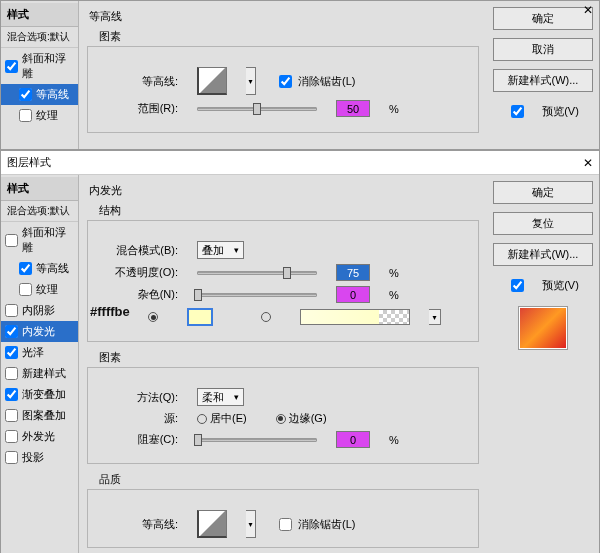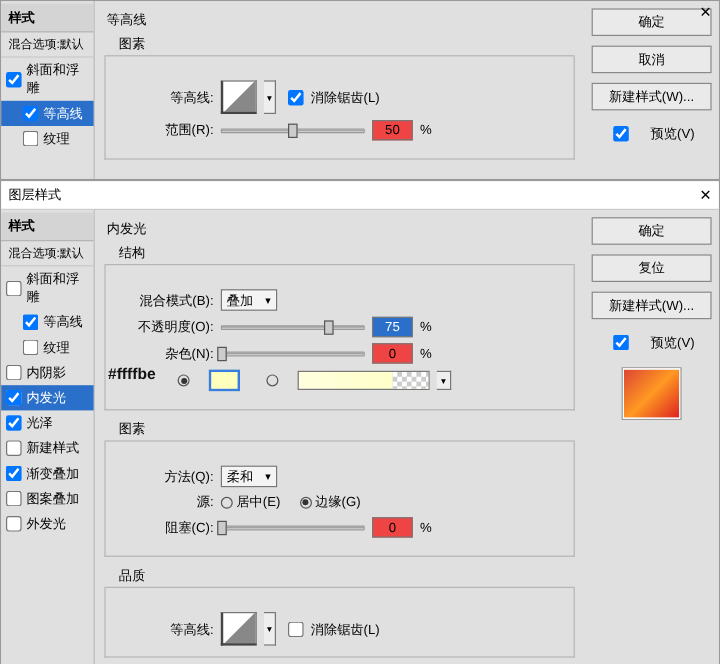--- a/index.html
+++ b/index.html
@@ -16,28 +16,28 @@
 .style-row.indent { padding-left: 18px; }
 .style-row input[type="checkbox"] { margin: 0; }
 .main { flex: 1; padding: 6px 8px; background: #e0e0e0; }
 .rightcol { width: 112px; padding: 6px 6px; background: #e0e0e0; display: flex; flex-direction: column; gap: 8px; align-items: stretch; }
 .btn { background: #eaeaea; border: 1px solid #888; padding: 3px 2px; text-align: center; cursor: pointer; white-space: nowrap; font-size: 11px; }
 .preview-ck { display: flex; align-items: center; gap: 15px; justify-content: center; margin-top: 2px; }
 .section-title { font-size: 11px; padding: 2px 0 3px 2px; }
 .group-title { font-size: 11px; padding: 2px 0 2px 12px; }
 .fieldgroup { border: 1px solid #b5b5b5; border-top: none; margin: 0 0 6px 0; padding: 16px 10px 10px 10px; position: relative; }
 .fieldgroup::before { content: ''; position: absolute; top: 0; left: 0; right: 0; border-top: 1px solid #b5b5b5; }
-.field-row { display: flex; align-items: center; gap: 6px; margin: 5px 0; }
+.field-row { display: flex; align-items: center; gap: 19px; margin: 5px 0; }
 .lbl { width: 80px; text-align: right; }
 .contour { width: 30px; height: 28px; border: 1px solid #777; background: linear-gradient(135deg, #fff 0%, #fff 49%, #888 51%, #888 100%); border-left: 2px solid #444; border-bottom: 2px solid #444; display:inline-block; }
 .drop { width: 10px; height: 28px; border: 1px solid #777; border-left: none; background: #eee; display: inline-flex; align-items: center; justify-content: center; }
 .drop::after { content: '▾'; font-size: 8px; }
 .slider { position: relative; width: 120px; height: 4px; background: linear-gradient(#888,#ddd); border: 1px solid #999; border-radius: 1px; display: inline-block; vertical-align: middle; }
 .slider .thumb { position: absolute; top: -5px; width: 8px; height: 12px; background: #ccc; border: 1px solid #555; transform: translateX(-50%); }
-.num { width: 34px; height: 17px; border: 1px solid #777; background: #ef4444; text-align: center; display: inline-flex; align-items: center; justify-content: center; }
+.num { width: 34px; height: 17px; border: 1px solid #777; background: #d946ef; text-align: center; display: inline-flex; align-items: center; justify-content: center; }
 .num.sel { background: #2a6fc9; color: #fff; }
 .ck { display: inline-flex; align-items: center; gap: 3px; }
 .select { border: 1px solid #777; background: #f4f4f4; padding: 1px 4px; display: inline-flex; align-items: center; gap: 6px; height: 18px; }
 .select::after { content: '▾'; font-size: 9px; margin-left: 4px; }
 .radio { display: inline-flex; align-items: center; gap: 3px; margin-right: 10px; }
 .radio .o { width: 10px; height: 10px; border: 1px solid #555; border-radius: 50%; display: inline-flex; align-items: center; justify-content: center; }
 .radio .o.on::after { content: ''; width: 5px; height: 5px; background: #333; border-radius: 50%; }
 .swatch { width: 26px; height: 18px; border: 1px solid #666; display: inline-block; }
 .swatch.yellow { background: #ffffbe; border: 2px solid #3a7de0; }
 .gradient { width: 110px; height: 16px; border: 1px solid #777; background: linear-gradient(90deg, #ffffe0, #ffffc0); display:inline-block; position: relative; }
@@ -146,20 +146,24 @@
           <span>渐变叠加</span>
         </div>
       <div class="style-row">
           <input type="checkbox" style="">
           <span>图案叠加</span>
         </div>
       <div class="style-row">
           <input type="checkbox" style="">
           <span>外发光</span>
         </div>
+      <div class="style-row">
+          <input type="checkbox" style="">
+          <span>投影</span>
+        </div>
     </div>
     <div class="main" style="position:relative;">
       <div class="section-title">内发光</div>
       <div class="group-title">结构</div>
       <div class="fieldgroup">
         <div class="field-row">
           <span class="lbl">混合模式(B):</span>
           <span class="select">
               <span>叠加</span>
             </span>

